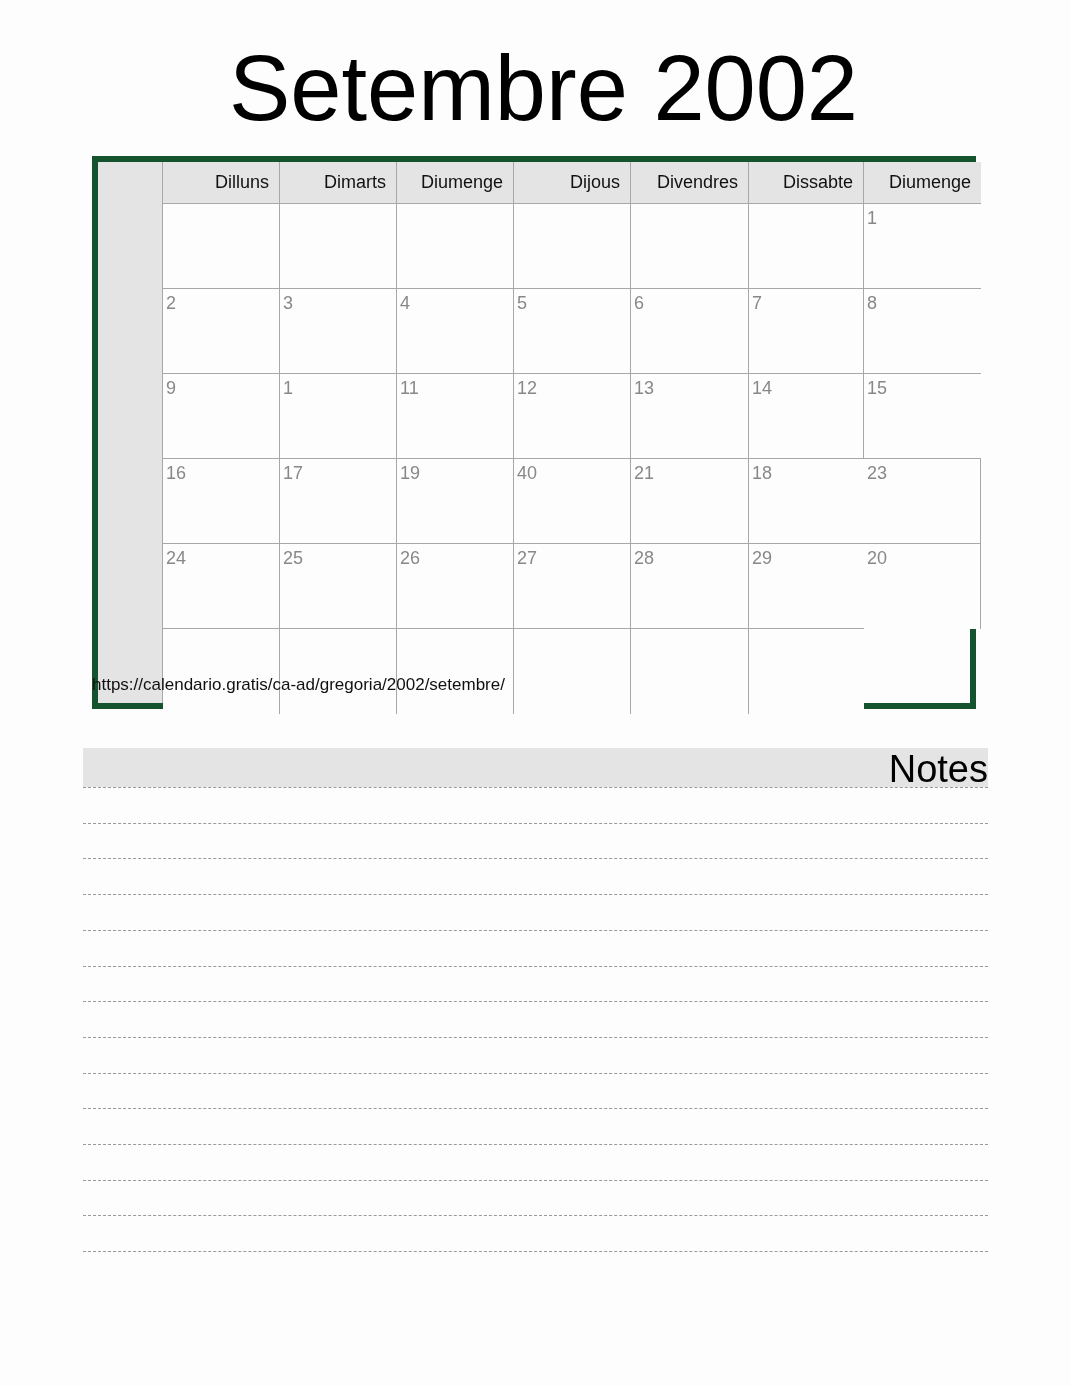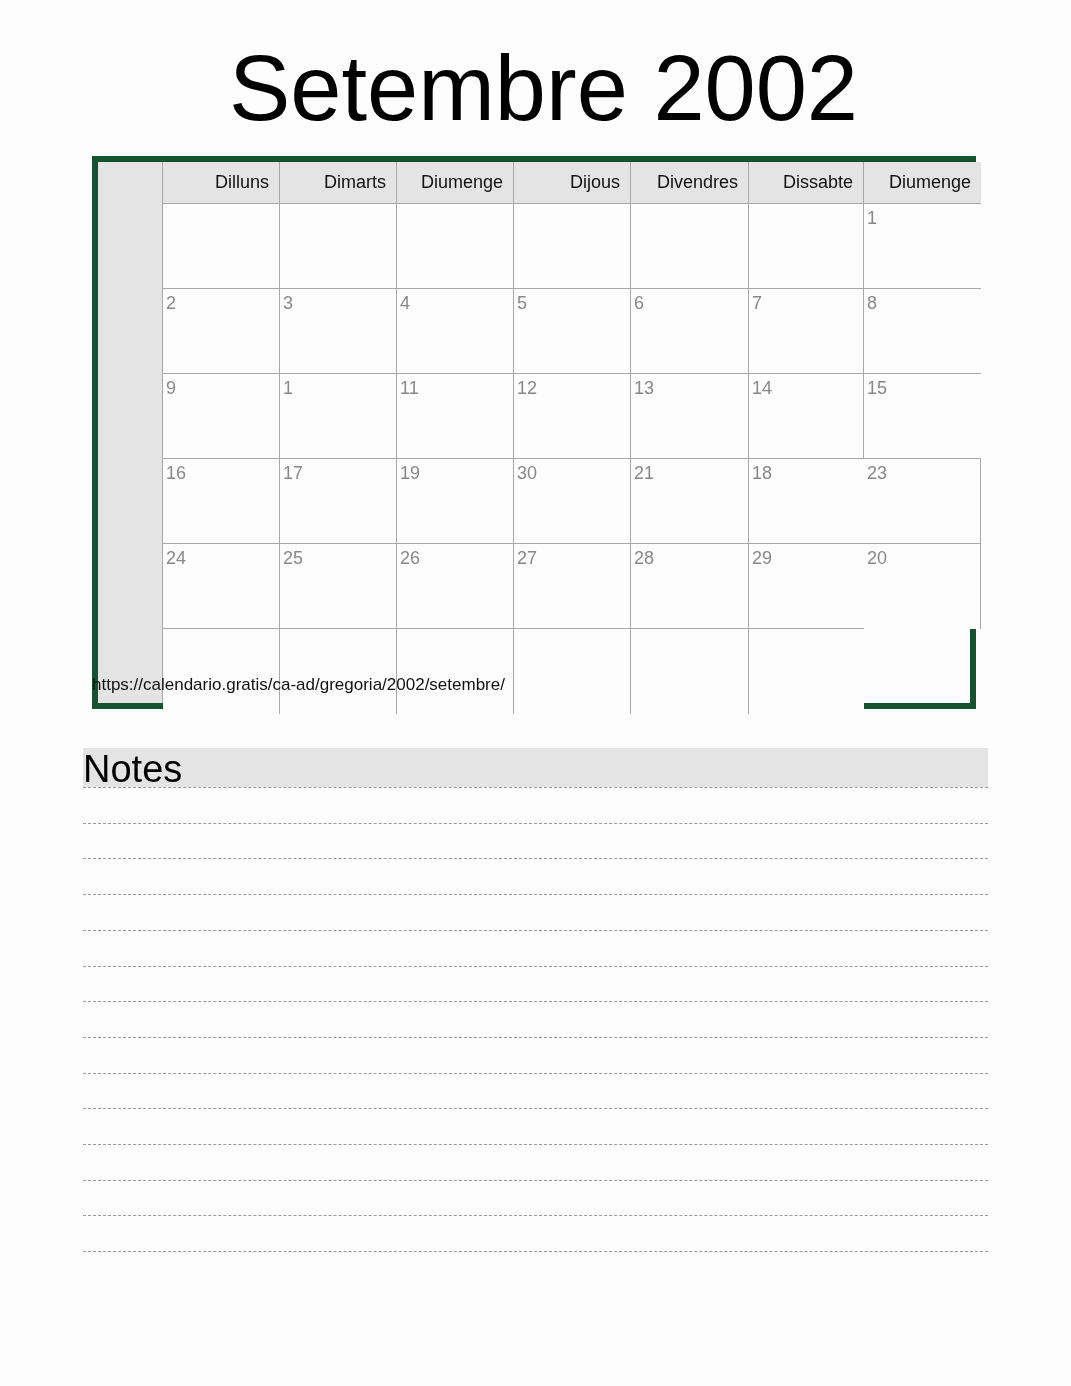--- a/index.html
+++ b/index.html
@@ -7,21 +7,21 @@
   .title { position:absolute; left:8px; width:1071px; top:36px; text-align:center; font-size:92px; line-height:104px; color:#000; }
   .calendar { position:absolute; left:92px; top:156px; width:884px; height:553px; border:6px solid #14532d; box-sizing:border-box; }
   .weekcol { position:absolute; left:0; top:0; width:65px; height:100%; background:#e4e4e4; border-right:1px solid #a8a8a8; box-sizing:border-box; }
   .grid { position:absolute; left:65px; top:0; right:0; bottom:0; display:grid; grid-template-columns:117px 117px 117px 117px 118px 115px 117px; grid-template-rows:42px repeat(6, 85px); }
   .hcell { background:#e4e4e4; border-right:1px solid #a8a8a8; border-bottom:1px solid #a8a8a8; font-size:18px; color:#111; display:flex; align-items:center; justify-content:flex-end; padding-right:10px; box-sizing:border-box; }
   .hcell:nth-child(7){ border-right:none;text-align:right; }
   .cell { border-right:1px solid #a8a8a8; border-bottom:1px solid #a8a8a8; box-sizing:border-box; font-size:18px; color:#888; padding:4px 0 0 3px; background:#fdfdfd; }
   .cell.last { border-right:none; }
   .cell.bottom { border-bottom:none; }
   .url { position:absolute; left:92px; top:675px; font-size:17px; color:#111; }
-  .notes-header { position:absolute; left:83px; top:748px; width:905px; height:39px; background:#e4e4e4; text-align:left; font-size:38px; line-height:42px; color:#000; }
+  .notes-header { position:absolute; left:83px; top:748px; width:905px; height:39px; background:#e4e4e4; text-align:right; font-size:38px; line-height:42px; color:#000; }
   .line { position:absolute; left:83px; width:905px; border-top:1px dashed #9a9a9a; height:0; }
 </style>
 </head>
 <body>
 
 <div class="title">Setembre 2002</div>
 
 <div class="calendar">
   <div class="weekcol"></div>
   <div class="grid" id="grid">
@@ -49,21 +49,21 @@
       <div class="cell">9</div>
       <div class="cell">1</div>
       <div class="cell">11</div>
       <div class="cell">12</div>
       <div class="cell">13</div>
       <div class="cell">14</div>
       <div class="cell last">15</div>
       <div class="cell">16</div>
       <div class="cell">17</div>
       <div class="cell">19</div>
-      <div class="cell">30</div>
+      <div class="cell">40</div>
       <div class="cell">21</div>
       <div class="cell last">18</div>
       <div class="cell">23</div>
       <div class="cell">24</div>
       <div class="cell">25</div>
       <div class="cell">26</div>
       <div class="cell">27</div>
       <div class="cell">28</div>
       <div class="cell last">29</div>
       <div class="cell bottom">20</div>

